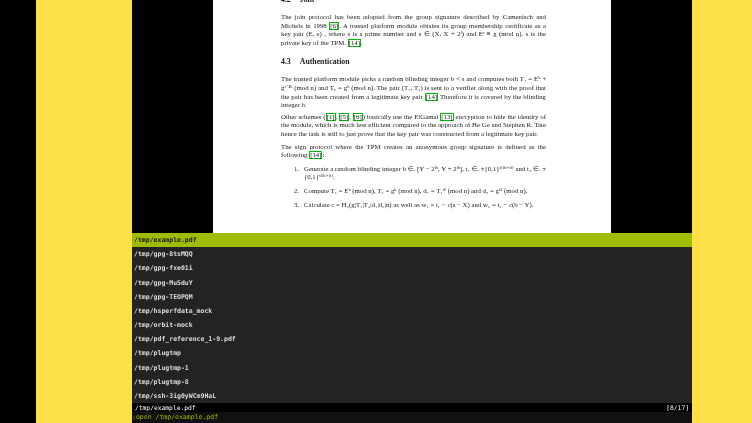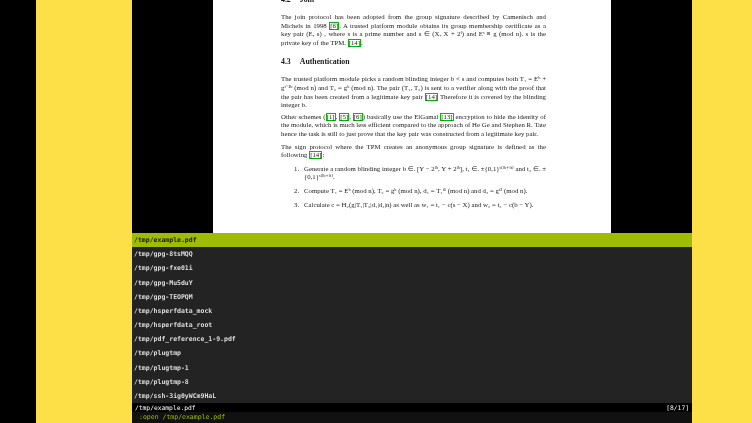--- a/index.html
+++ b/index.html
@@ -27,21 +27,21 @@
   .completion .row{flex:1 1 0;display:flex;align-items:center;padding-left:2px;
                    font-size:6.5px;font-weight:bold;color:var(--completion-fg);
                    background:var(--completion-bg);white-space:nowrap;overflow:hidden;}
   .completion .row.selected{background:var(--highlight-bg);color:var(--highlight-fg);}
   
   .statusbar{flex:0 0 9px;display:flex;justify-content:space-between;align-items:center;
              background:var(--statusbar-bg);color:var(--statusbar-fg);
              font-size:6.3px;line-height:9px;padding:0 3px;white-space:nowrap;}
   
   .inputbar{flex:0 0 11px;background:var(--inputbar-bg);color:var(--inputbar-fg);
-            font-size:6.5px;line-height:11px;padding-left:7px;white-space:nowrap;}
+            font-size:6.5px;line-height:11px;padding-left:0;white-space:nowrap;}
 </style>
 </head>
 <body>
 
 <div class="screen">
   <div class="window">
 
     <div class="doc-view">
       <div class="page">
         <div class="page-inner" id="pdf-content">
@@ -58,21 +58,21 @@
       </div>
     </div>
 
     <div class="completion" id="completion-list">
         <div class="row selected">/tmp/example.pdf</div>
         <div class="row">/tmp/gpg-8tsMQQ</div>
         <div class="row">/tmp/gpg-fxe01i</div>
         <div class="row">/tmp/gpg-Mu5duY</div>
         <div class="row">/tmp/gpg-TEOPQM</div>
         <div class="row">/tmp/hsperfdata_mock</div>
-        <div class="row">/tmp/hsperfdata_root</div>
+        <div class="row">/tmp/orbit-mock</div>
         <div class="row">/tmp/pdf_reference_1-9.pdf</div>
         <div class="row">/tmp/plugtmp</div>
         <div class="row">/tmp/plugtmp-1</div>
         <div class="row">/tmp/plugtmp-8</div>
         <div class="row">/tmp/ssh-3ig0yWCm9HaL</div>
       </div>
 
     <div class="statusbar">
       <span>/tmp/example.pdf</span>
       <span>[8/17]</span>

